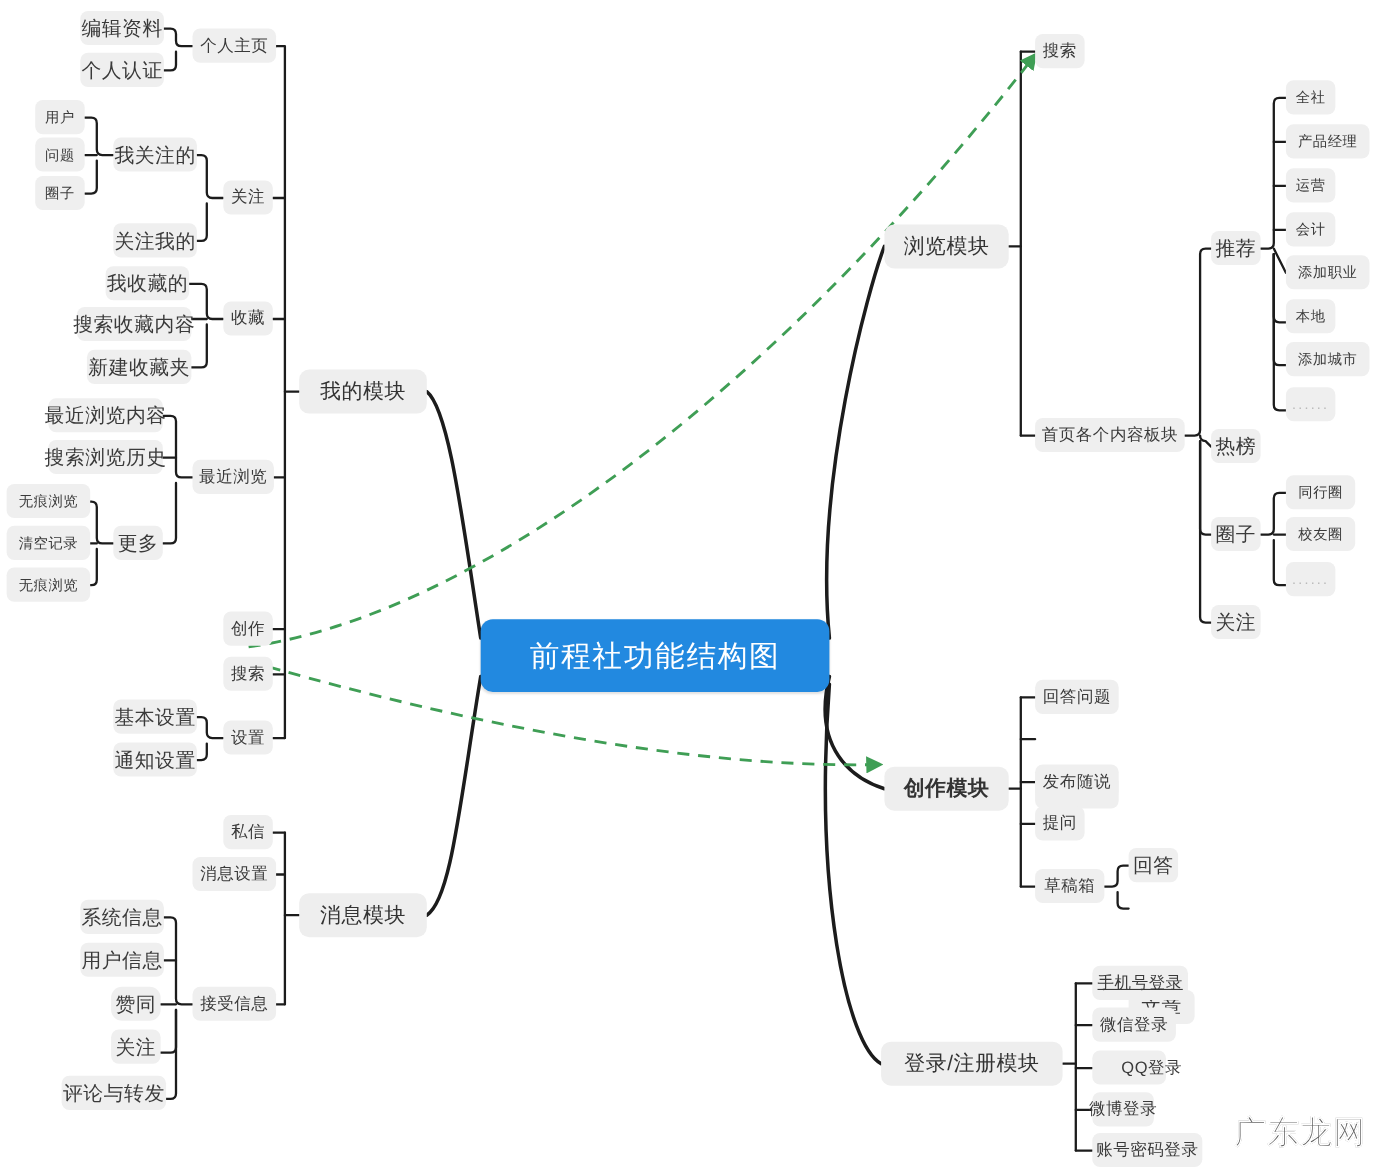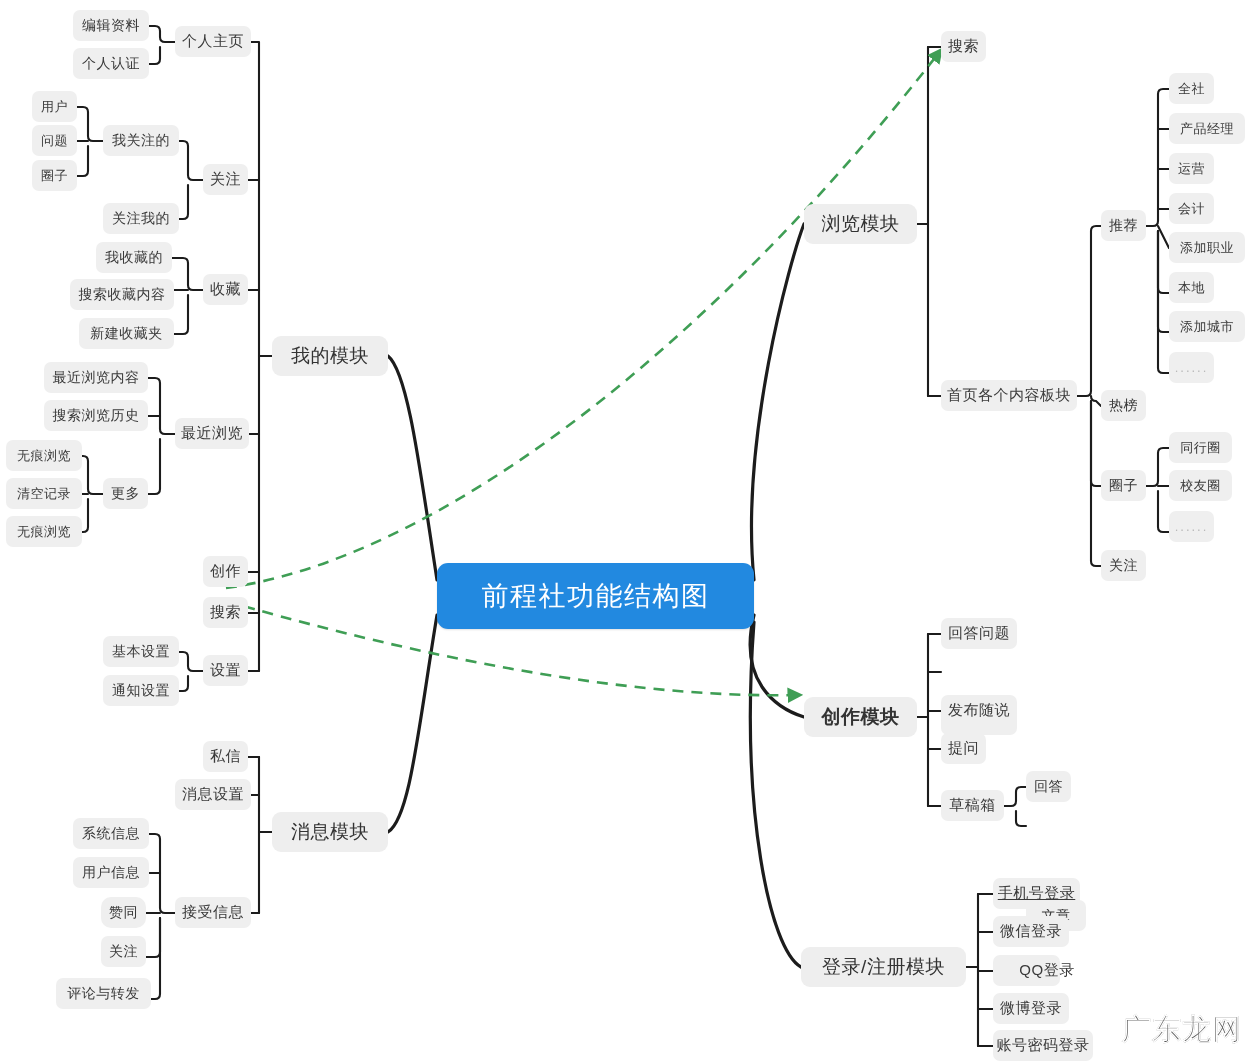--- a/index.html
+++ b/index.html
@@ -33,21 +33,21 @@
     letter-spacing: 0.5px;
     z-index: 3;
   }
   .node.lv1 {
     background: #eeeeee;
     font-size: 19px;
     border-radius: 9px;
     color: #333333;
   }
   .node.lv2 { font-size: 15px; }
-  .node.lv3 { font-size: 14px; }
+  .node.lv3 { font-size: 18px; }
   .node.lv4 { font-size: 13px; }
   .node.ellipsis {
     color: #b9b9b9;
     letter-spacing: 2px;
     font-size: 13px;
   }
   .node.root {
     background: #2289e0;
     color: #ffffff;
     font-size: 27px;
@@ -246,20 +246,20 @@
       <div class="node lv2" style="left: 941px; top: 618px; width: 76px; height: 31px;">回答问题</div>
       <div class="node lv2" style="left: 941px; top: 656px; width: 76px; height: 31px; margin-top: 48px;">发表文章</div>
       <div class="node lv2" style="left: 941px; top: 695px; width: 76px; height: 31px;">发布随说</div>
       <div class="node lv2" style="left: 941px; top: 733px; width: 45px; height: 31px;">提问</div>
       <div class="node lv2" style="left: 941px; top: 790px; width: 63px; height: 31px;">草稿箱</div>
       <div class="node lv3" style="left: 1026px; top: 771px; width: 45px; height: 31px;">回答</div>
       <div class="node lv3" style="left: 1026px; top: 856px; width: 60px; height: 31px; margin-top: 44px;">文章</div>
       <div class="node lv2" style="left: 993px; top: 878px; width: 87px; height: 31px; text-decoration: underline;">手机号登录</div>
       <div class="node lv2" style="left: 993px; top: 916px; width: 76px; height: 31px;">微信登录</div>
       <div class="node lv2" style="left: 993px; top: 955px; width: 67px; height: 31px; padding-left: 41px;">QQ登录</div>
-      <div class="node lv2" style="left: 993px; top: 993px; width: 76px; height: 31px;">微博登录</div>
+      <div class="node lv2" style="left: 993px; top: 993px; width: 56px; height: 31px;">微博登录</div>
       <div class="node lv2" style="left: 993px; top: 1030px; width: 100px; height: 31px;">账号密码登录</div>
     </div>
 
   <div class="node root" id="root-node" style="left: 437px; top: 563px; width: 317px; height: 66px;">前程社功能结构图</div>
 
   <div id="watermark">广东龙网</div>
 </div>
 
 </body></html>

